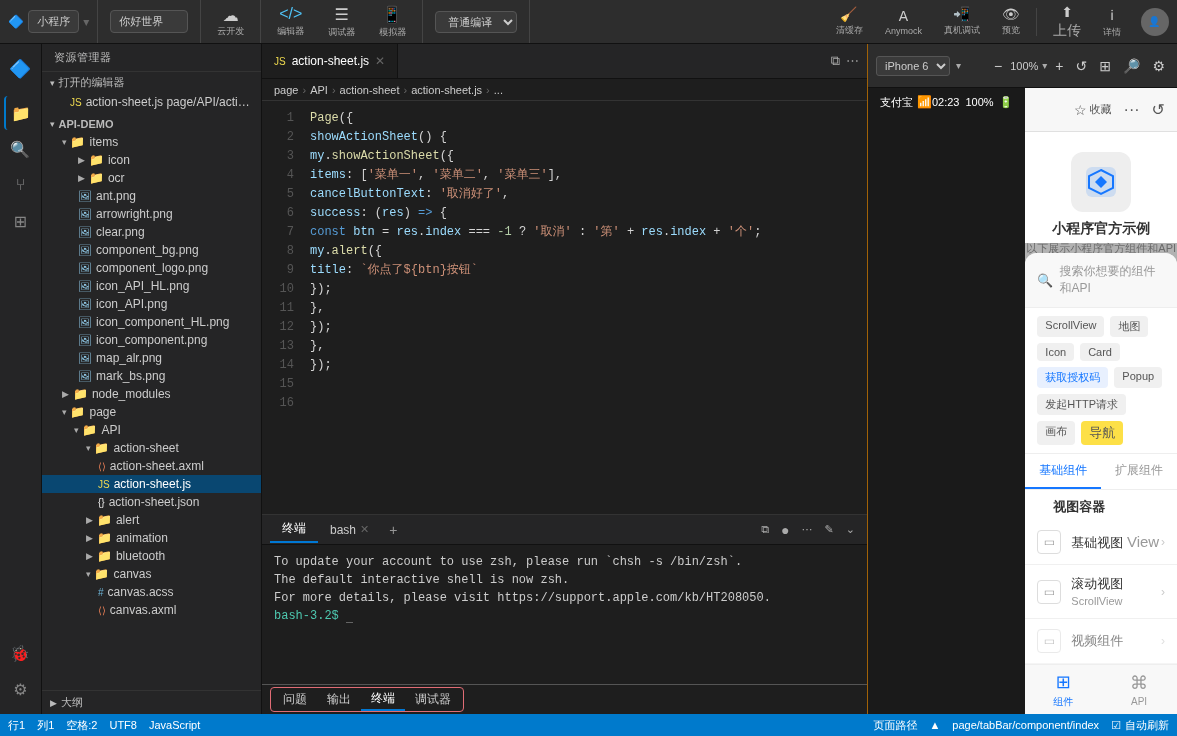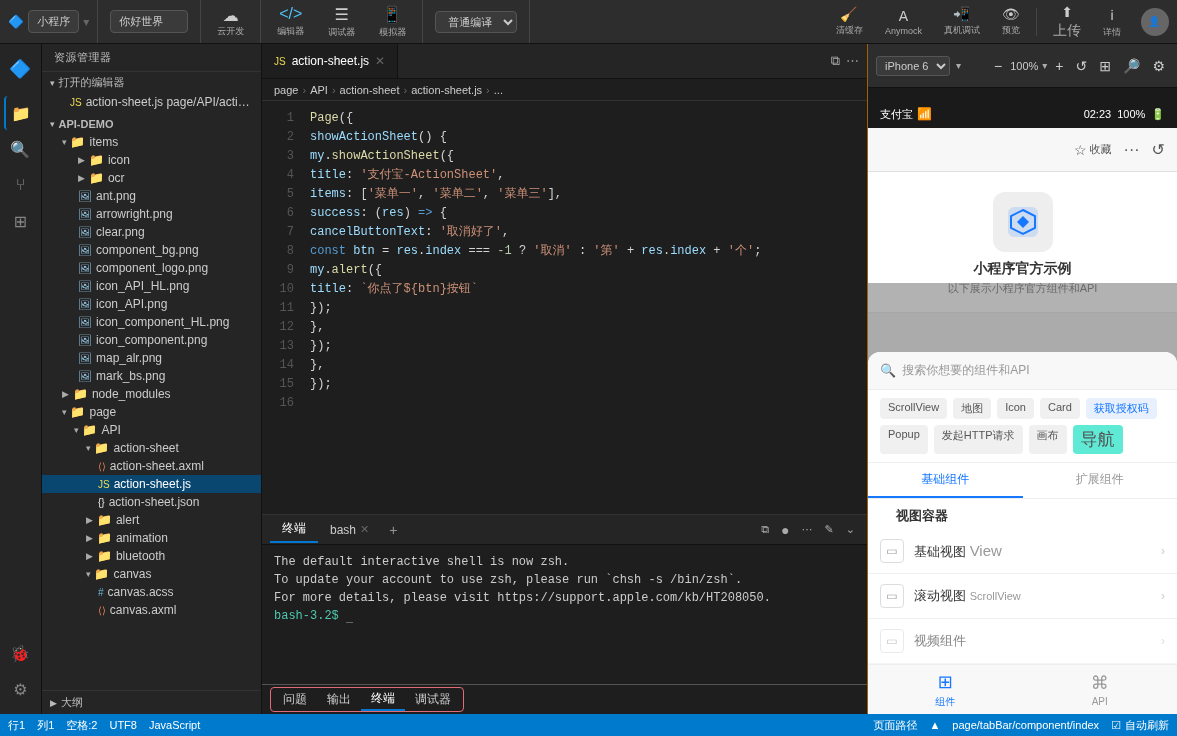--- a/index.html
+++ b/index.html
@@ -310,24 +310,23 @@
           <div>12</div>
           <div>13</div>
           <div>14</div>
           <div>15</div>
           <div>16</div>
       </div>
       <div style="padding:8px 0 8px 8px; overflow:auto; flex:1; font-size:12px; font-family:'Courier New',monospace; line-height:19px; color:#d4d4d4;">
         <div><span style="color:#dcdcaa;">Page</span><span style="color:#d4d4d4;">({</span></div>
         <div><span style="color:#9cdcfe;">  showActionSheet</span><span style="color:#d4d4d4;">() {</span></div>
         <div><span style="color:#d4d4d4;">    </span><span style="color:#9cdcfe;">my</span><span style="color:#d4d4d4;">.</span><span style="color:#dcdcaa;">showActionSheet</span><span style="color:#d4d4d4;">({</span></div>
-        <div><span style="color:#d4d4d4;">      </span><span style="color:#9cdcfe;">title</span><span style="color:#d4d4d4;">: </span><span style="color:#ce9178;">'支付宝-ActionSheet'</span><span style="color:#d4d4d4;">,</span></div>
         <div><span style="color:#d4d4d4;">      </span><span style="color:#9cdcfe;">items</span><span style="color:#d4d4d4;">: [</span><span style="color:#ce9178;">'菜单一'</span><span style="color:#d4d4d4;">, </span><span style="color:#ce9178;">'菜单二'</span><span style="color:#d4d4d4;">, </span><span style="color:#ce9178;">'菜单三'</span><span style="color:#d4d4d4;">],</span></div>
+        <div><span style="color:#d4d4d4;">      </span><span style="color:#9cdcfe;">cancelButtonText</span><span style="color:#d4d4d4;">: </span><span style="color:#ce9178;">'取消好了'</span><span style="color:#d4d4d4;">,</span></div>
         <div><span style="color:#d4d4d4;">      </span><span style="color:#9cdcfe;">success</span><span style="color:#d4d4d4;">: (</span><span style="color:#9cdcfe;">res</span><span style="color:#d4d4d4;">) </span><span style="color:#569cd6;">=&gt;</span><span style="color:#d4d4d4;"> {</span></div>
-        <div><span style="color:#d4d4d4;">      </span><span style="color:#9cdcfe;">cancelButtonText</span><span style="color:#d4d4d4;">: </span><span style="color:#ce9178;">'取消好了'</span><span style="color:#d4d4d4;">,</span></div>
         <div><span style="color:#d4d4d4;">        </span><span style="color:#569cd6;">const</span><span style="color:#d4d4d4;"> </span><span style="color:#9cdcfe;">btn</span><span style="color:#d4d4d4;"> = </span><span style="color:#9cdcfe;">res</span><span style="color:#d4d4d4;">.</span><span style="color:#9cdcfe;">index</span><span style="color:#d4d4d4;"> === </span><span style="color:#b5cea8;">-1</span><span style="color:#d4d4d4;"> ? </span><span style="color:#ce9178;">'取消'</span><span style="color:#d4d4d4;"> : </span><span style="color:#ce9178;">'第'</span><span style="color:#d4d4d4;"> + </span><span style="color:#9cdcfe;">res</span><span style="color:#d4d4d4;">.</span><span style="color:#9cdcfe;">index</span><span style="color:#d4d4d4;"> + </span><span style="color:#ce9178;">'个'</span><span style="color:#d4d4d4;">;</span></div>
         <div><span style="color:#d4d4d4;">        </span><span style="color:#9cdcfe;">my</span><span style="color:#d4d4d4;">.</span><span style="color:#dcdcaa;">alert</span><span style="color:#d4d4d4;">({</span></div>
         <div><span style="color:#d4d4d4;">          </span><span style="color:#9cdcfe;">title</span><span style="color:#d4d4d4;">: </span><span style="color:#ce9178;">`你点了${btn}按钮`</span></div>
         <div><span style="color:#d4d4d4;">        });</span></div>
         <div><span style="color:#d4d4d4;">      },</span></div>
         <div><span style="color:#d4d4d4;">    });</span></div>
         <div><span style="color:#d4d4d4;">  },</span></div>
         <div><span style="color:#d4d4d4;">});</span></div>
         <div>&nbsp;</div>
       </div>
@@ -345,22 +344,22 @@
         <span style="padding:4px 8px; font-size:14px; color:#969696; cursor:pointer;">+</span>
         <div style="margin-left:auto; display:flex; gap:4px; align-items:center;">
           <button style="background:none; border:none; color:#aaa; cursor:pointer; font-size:11px; padding:2px 4px;">⧉</button>
           <button style="background:none; border:none; color:#aaa; cursor:pointer; font-size:14px; padding:2px 4px;">●</button>
           <button style="background:none; border:none; color:#aaa; cursor:pointer; font-size:11px; padding:2px 4px;">⋯</button>
           <button style="background:none; border:none; color:#aaa; cursor:pointer; font-size:11px; padding:2px 4px;">✎</button>
           <button style="background:none; border:none; color:#aaa; cursor:pointer; font-size:11px; padding:2px 4px;">⌄</button>
         </div>
       </div>
       <div style="flex:1; padding:8px 12px; font-family:'Courier New',monospace; font-size:12px; color:#ccc; overflow-y:auto; line-height:18px;">
+        <div>To update your account to use zsh, please run `chsh -s /bin/zsh`.</div>
         <div>The default interactive shell is now zsh.</div>
-        <div>To update your account to use zsh, please run `chsh -s /bin/zsh`.</div>
         <div>For more details, please visit https://support.apple.com/kb/HT208050.</div>
         <div><span style="color:#4ec9b0;">bash-3.2$</span> <span style="background:#ccc; color:#1e1e1e;">█</span></div>
       </div>
     </div>
 
     <div style="height:30px; background:#1e1e1e; display:flex; align-items:center; padding:0 8px; border-top:1px solid #555; flex-shrink:0;">
       <div style="border:1px solid #e06c75; border-radius:4px; padding:0 2px; display:flex; gap:0;">
         <button style="padding:2px 10px; font-size:12px; color:#ccc; cursor:pointer; background:none; border:none;">问题</button>
         <button style="padding:2px 10px; font-size:12px; color:#ccc; cursor:pointer; background:none; border:none;">输出</button>
         <button style="padding:2px 10px; font-size:12px; color:#fff; cursor:pointer; background:none; border:none; border-bottom:2px solid #0078d4;">终端</button>
@@ -381,21 +380,21 @@
         <span style="font-size:11px; color:#ccc;">100%</span>
         <span style="color:#aaa; font-size:10px;">▾</span>
         <button style="background:none; border:none; color:#ccc; cursor:pointer; font-size:14px; padding:2px 4px;">+</button>
         <button style="background:none; border:none; color:#ccc; cursor:pointer; font-size:14px; padding:2px 4px;">↺</button>
         <button style="background:none; border:none; color:#ccc; cursor:pointer; font-size:14px; padding:2px 4px;">⊞</button>
         <button style="background:none; border:none; color:#ccc; cursor:pointer; font-size:14px; padding:2px 4px;">🔎</button>
         <button style="background:none; border:none; color:#ccc; cursor:pointer; font-size:14px; padding:2px 4px;">⚙</button>
       </div>
     </div>
 
-    <div style="flex:1; background:#1a1a1a; display:flex; flex-direction:column; overflow:hidden;margin-top:12px;">
+    <div style="flex:1; background:#1a1a1a; display:flex; flex-direction:row; overflow:hidden;">
 
       <div style="height:28px; background:#1a1a1a; display:flex; align-items:center; padding:0 12px; font-size:11px; color:#fff;">
         <div style="display:flex; align-items:center; gap:4px;">
           <span>支付宝</span>
           <span style="font-size:12px;">📶</span>
         </div>
         <div style="margin-left:auto; display:flex; align-items:center; gap:6px;">
           <span>02:23</span>
           <span>100%</span>
           <span>🔋</span>
@@ -435,21 +434,21 @@
 
             <div style="padding:8px 12px; display:flex; flex-wrap:wrap; gap:6px; border-bottom:1px solid #eee;">
               <span style="font-size:11px; color:#555; background:#f0f0f0; border-radius:4px; padding:3px 8px; cursor:pointer;">ScrollView</span>
               <span style="font-size:11px; color:#555; background:#f0f0f0; border-radius:4px; padding:3px 8px; cursor:pointer;">地图</span>
               <span style="font-size:11px; color:#555; background:#f0f0f0; border-radius:4px; padding:3px 8px; cursor:pointer;">Icon</span>
               <span style="font-size:11px; color:#555; background:#f0f0f0; border-radius:4px; padding:3px 8px; cursor:pointer;">Card</span>
               <span style="font-size:11px; color:#1677ff; background:#e8f0fe; border-radius:4px; padding:3px 8px; cursor:pointer;">获取授权码</span>
               <span style="font-size:11px; color:#555; background:#f0f0f0; border-radius:4px; padding:3px 8px; cursor:pointer;">Popup</span>
               <span style="font-size:11px; color:#555; background:#f0f0f0; border-radius:4px; padding:3px 8px; cursor:pointer;">发起HTTP请求</span>
               <span style="font-size:11px; color:#555; background:#f0f0f0; border-radius:4px; padding:3px 8px; cursor:pointer;">画布</span>
-              <span style="font-size:17px; color:#555; background:#5eead4; border-radius:4px; padding:3px 8px; cursor:pointer;">导航</span>
+              <span style="font-size:13px; color:#555; background:#fde047; border-radius:4px; padding:3px 8px; cursor:pointer;">导航</span>
             </div>
 
             <div style="display:flex; border-bottom:1px solid #eee;">
               <div style="flex:1; text-align:center; padding:8px 0; font-size:12px; color:#1677ff; cursor:pointer; border-bottom:2px solid #1677ff;">基础组件</div>
               <div style="flex:1; text-align:center; padding:8px 0; font-size:12px; color:#999; cursor:pointer;">扩展组件</div>
             </div>
 
             <div style="padding:8px 28px 4px; font-size:13px; font-weight:bold; color:#333;">视图容器</div>
 
             <div style="display:flex; align-items:center; padding:10px 12px; border-bottom:1px solid #f0f0f0; cursor:pointer; background:#fff;">

